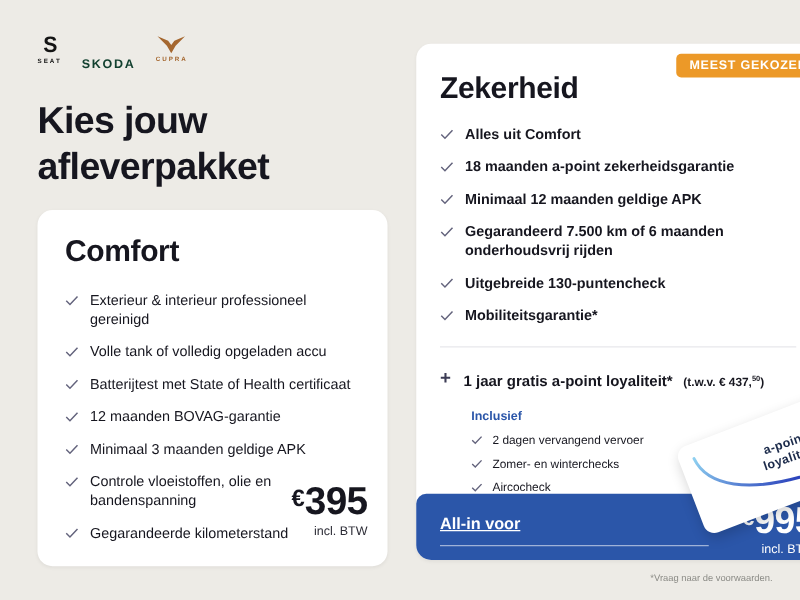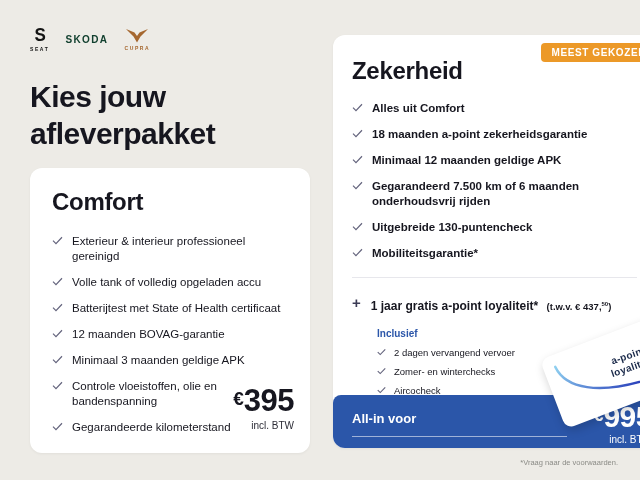--- a/index.html
+++ b/index.html
@@ -11,21 +11,21 @@
     overflow:hidden;
     position:relative;
   }
   .stage{position:relative;width:640px;height:480px;}
 
   
   .brand-row{position:absolute;left:30px;top:28px;display:flex;align-items:flex-start;gap:16px;}
   .brand{display:flex;flex-direction:column;align-items:center;gap:2px;}
   .seat-s{font-weight:900;font-size:17px;line-height:16px;color:#141414;letter-spacing:-1px;transform:scaleY(1.05);}
   .brand-sub{font-size:5px;font-weight:700;letter-spacing:1.6px;color:#141414;}
-  .skoda-word{font-size:10px;font-weight:800;letter-spacing:1.4px;color:#12402F;margin-top:6px;}
+  .skoda-word{font-size:10px;font-weight:800;letter-spacing:1.4px;color:#12402F;margin-top:18px;}
   .cupra-sub{font-size:5px;font-weight:700;letter-spacing:1.6px;color:#A5672F;}
 
   
   .page-title{
     position:absolute;left:30px;top:78px;
     font-size:30px;line-height:37px;font-weight:600;
     letter-spacing:-0.5px;color:#16161F;
   }
 
   
@@ -88,21 +88,21 @@
     font-size:10px;font-weight:700;color:#1B2A4A;line-height:12px;
     letter-spacing:0.3px;transform:rotate(2deg);
   }
 
   
   .zeker-footer{
     position:absolute;left:0;right:0;bottom:0;height:53px;
     background:#2B56A9;border-radius:8px 8px 12px 12px;
     color:#FFFFFF;z-index:4;
   }
-  .footer-label{position:absolute;left:19px;top:16px;font-size:13px;font-weight:600;}
+  .footer-label{position:absolute;left:19px;top:16px;font-size:13px;font-weight:600;text-decoration:underline;}
   .footer-underline{position:absolute;left:19px;right:100px;bottom:11px;border-top:1px solid rgba(255,255,255,0.55);}
   .footer-price{position:absolute;right:15px;top:5px;text-align:right;}
   .footer-price .euro{font-size:18px;font-weight:600;vertical-align:6px;}
   .footer-price .price-num{font-size:30px;font-weight:700;color:#FFFFFF;}
   .footer-price .price-note{font-size:10px;color:#FFFFFF;margin-top:0;}
 
   .footnote{position:absolute;right:22px;top:458px;font-size:7.5px;color:#8B8B86;}
 </style>
 </head>
 <body>

